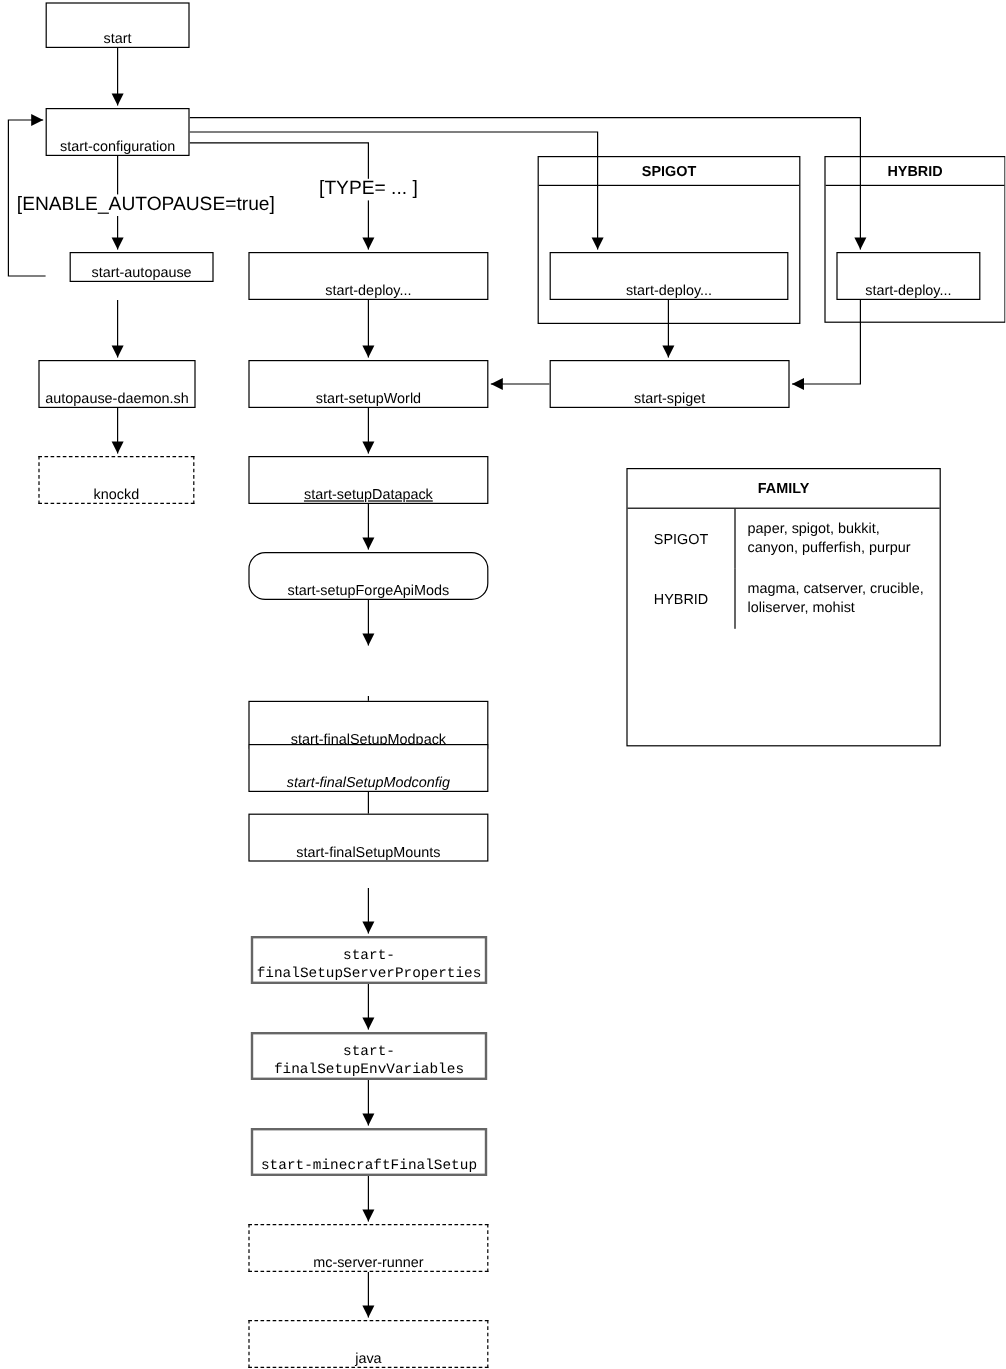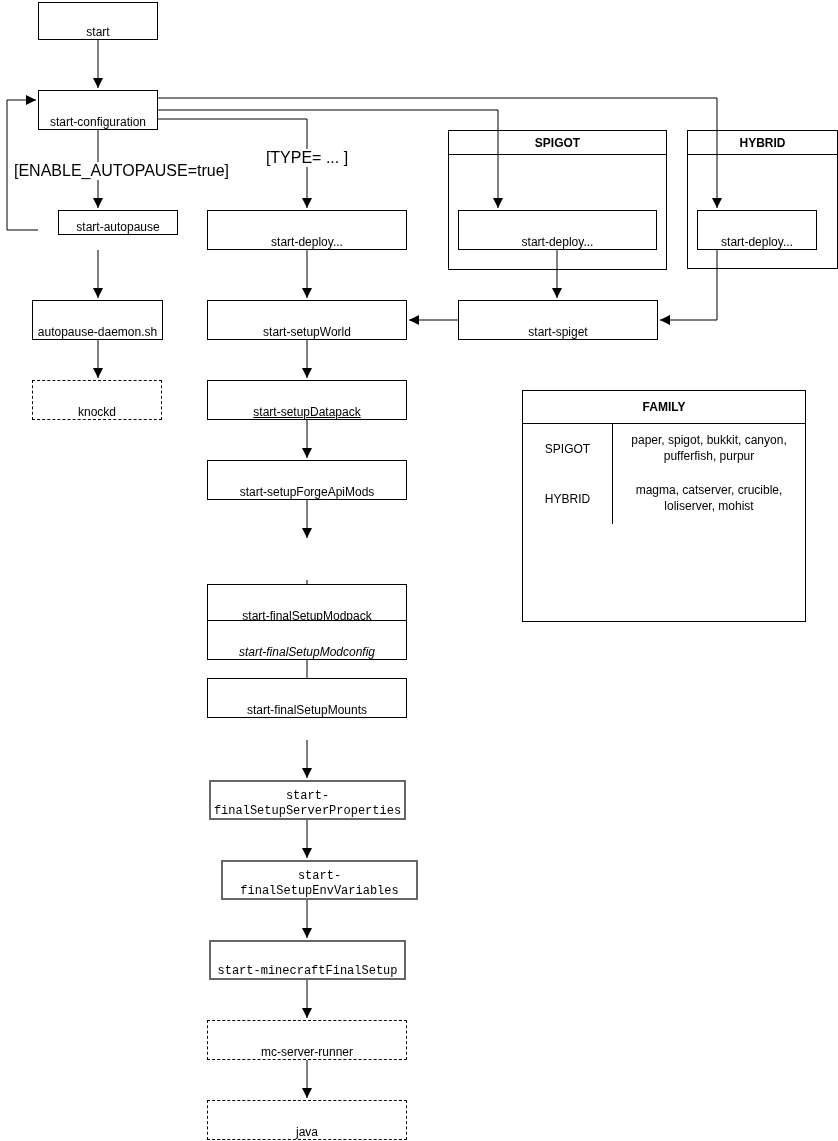--- a/index.html
+++ b/index.html
@@ -99,21 +99,21 @@
 <div class="canvas">
 
   <div class="container" style="left:448px; top:130px; width:219px; height:140px;">
     <div class="container-title">SPIGOT</div>
   </div>
 
   <div class="container" style="left:687px; top:130px; width:151px; height:139px;">
     <div class="container-title">HYBRID</div>
   </div>
 
-  <div class="family-table" style="left:522px; top:390px; width:284px; height:232px;text-align:center;">
+  <div class="family-table" style="left:522px; top:390px; width:262px; height:232px;">
     <div class="family-header">FAMILY</div>
     <div class="family-row">
       <div class="family-cell-key">SPIGOT</div>
       <div class="family-cell-val">paper, spigot, bukkit, canyon, pufferfish, purpur</div>
     </div>
     <div class="family-row">
       <div class="family-cell-key">HYBRID</div>
       <div class="family-cell-val">magma, catserver, crucible, loliserver, mohist</div>
     </div>
   </div>
@@ -171,36 +171,36 @@
 
   <div class="node" style="left:207px; top:210px; width:200px; height:40px;">
     <span>start-deploy...</span>
   </div>
   <div class="node" style="left:207px; top:300px; width:200px; height:40px;">
     <span>start-setupWorld</span>
   </div>
   <div class="node" style="left:207px; top:380px; width:200px; height:40px;text-decoration:underline;">
     <span>start-setupDatapack</span>
   </div>
-  <div class="node" style="left:207px; top:460px; width:200px; height:40px;">
+  <div class="node" style="left:207px; top:460px; width:200px; height:40px;border-radius:14px;">
     <span>start-setupForgeApiMods</span>
   </div>
   <div class="node" style="left:207px; top:540px; width:200px; height:40px;margin-top:44px;">
     <span>start-finalSetupModpack</span>
   </div>
   <div class="node" style="left:207px; top:620px; width:200px; height:40px;font-style:italic;">
     <span>start-finalSetupModconfig</span>
   </div>
   <div class="node" style="left:207px; top:678px; width:200px; height:40px;">
     <span>start-finalSetupMounts</span>
   </div>
   <div class="node alt" style="left:209px; top:780px; width:197px; height:40px;">
     <span>start-finalSetupServerProperties</span>
   </div>
-  <div class="node alt" style="left:209px; top:860px; width:197px; height:40px;margin-left:12px;">
+  <div class="node alt" style="left:209px; top:860px; width:197px; height:40px;">
     <span>start-finalSetupEnvVariables</span>
   </div>
   <div class="node dashed" style="left:207px; top:1020px; width:200px; height:40px;">
     <span>mc-server-runner</span>
   </div>
   <div class="node alt" style="left:209px; top:940px; width:197px; height:40px;">
     <span>start-minecraftFinalSetup</span>
   </div>
   <div class="node dashed" style="left:207px; top:1100px; width:200px; height:40px;">
     <span>java</span>

